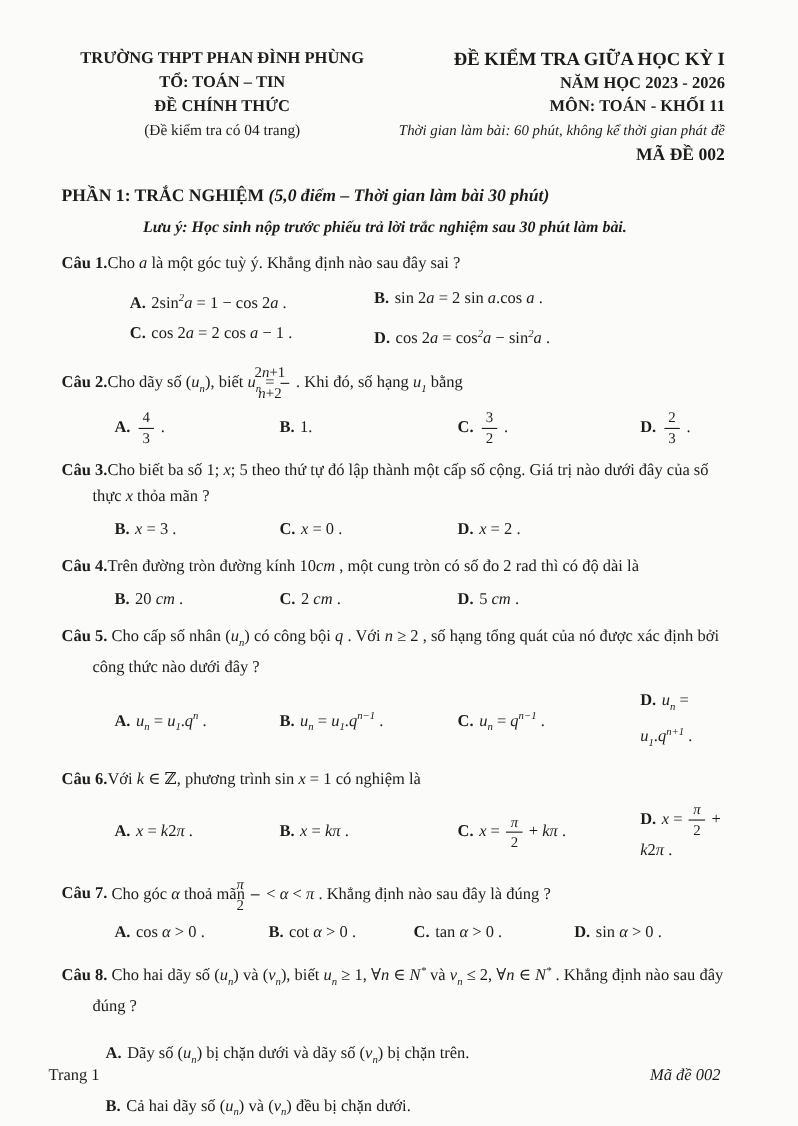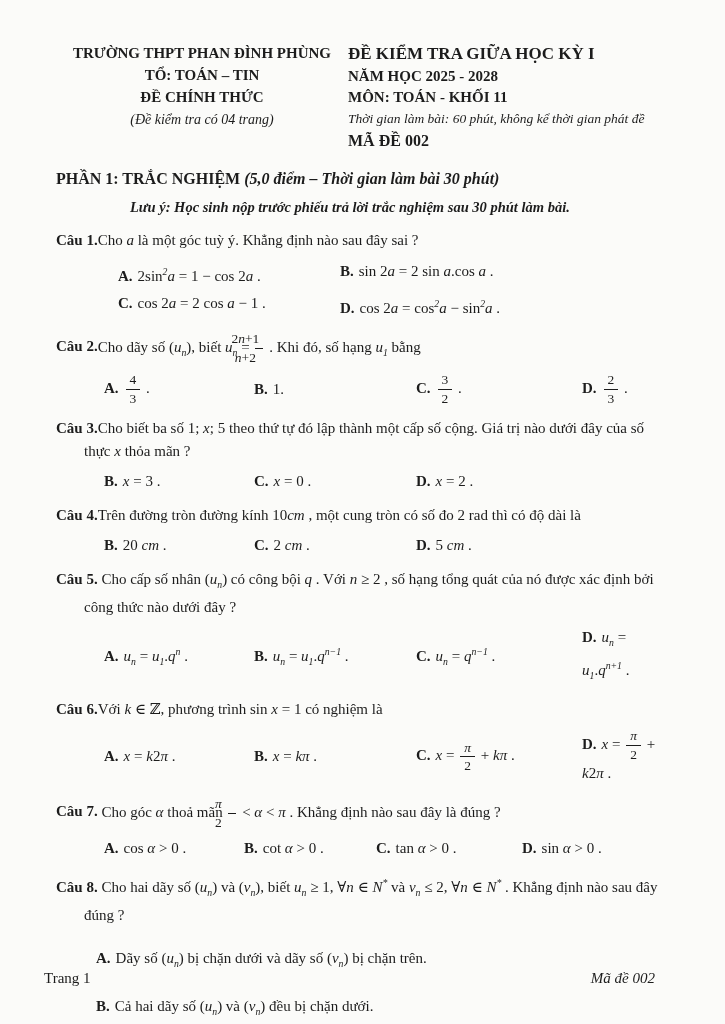--- a/index.html
+++ b/index.html
@@ -9,22 +9,22 @@
     width:695px;height:1024px;position:relative;overflow:hidden;
     background:#fbfbf9;color:#1c1c1c;
     font-family:"Liberation Serif","DejaVu Serif",serif;
     font-size:15px;line-height:1.45;
     padding:42px 36px 0 56px;
   }
   
   .hdr{display:flex}
   .hdr-left{width:292px;text-align:center}
   .hdr-left .ln{font-weight:bold;line-height:22px;font-size:15px}
-  .hdr-left .pg-note{font-style:italic;font-size:14px;line-height:23px}
-  .hdr-right{flex:1;text-align:left}
+  .hdr-left .pg-note{font-size:14px;line-height:23px}
+  .hdr-right{flex:1;text-align:right}
   .t1{font-weight:bold;font-size:17px;line-height:24px}
   .hln{font-weight:bold;font-size:15px;line-height:21px}
   .dur{font-style:italic;font-size:13.5px;line-height:21px;white-space:nowrap}
   .code{font-weight:bold;font-size:16px;line-height:24px}
   
   .sec{margin-top:14px;font-size:16px}
   .sec .b{font-weight:bold}
   .sec .bi{font-weight:bold;font-style:italic}
   .note-line{margin-top:7px;padding-left:74px;font-weight:bold;font-style:italic;font-size:14.5px}
   
@@ -51,21 +51,21 @@
 
   <div class="hdr">
     <div class="hdr-left">
       <div class="ln">TRƯỜNG THPT PHAN ĐÌNH PHÙNG</div>
       <div class="ln">TỔ: TOÁN – TIN</div>
       <div class="ln">ĐỀ CHÍNH THỨC</div>
       <div class="pg-note">(Đề kiểm tra có 04 trang)</div>
     </div>
     <div class="hdr-right">
       <div class="t1">ĐỀ KIỂM TRA GIỮA HỌC KỲ I</div>
-      <div class="hln">NĂM HỌC 2025 - 2028</div>
+      <div class="hln">NĂM HỌC 2023 - 2026</div>
       <div class="hln">MÔN: TOÁN -  KHỐI 11</div>
       <div class="dur">Thời gian làm bài: 60  phút, không kể thời gian phát đề</div>
       <div class="code">MÃ ĐỀ 002</div>
     </div>
   </div>
 
   <div class="sec"><span class="b">PHẦN 1: TRẮC NGHIỆM</span> <span class="bi">(5,0 điểm – Thời gian làm bài 30 phút)</span></div>
   <div class="note-line">Lưu ý: Học sinh nộp trước phiếu trả lời trắc nghiệm sau 30 phút làm bài.</div>
 
   <div class="q">

